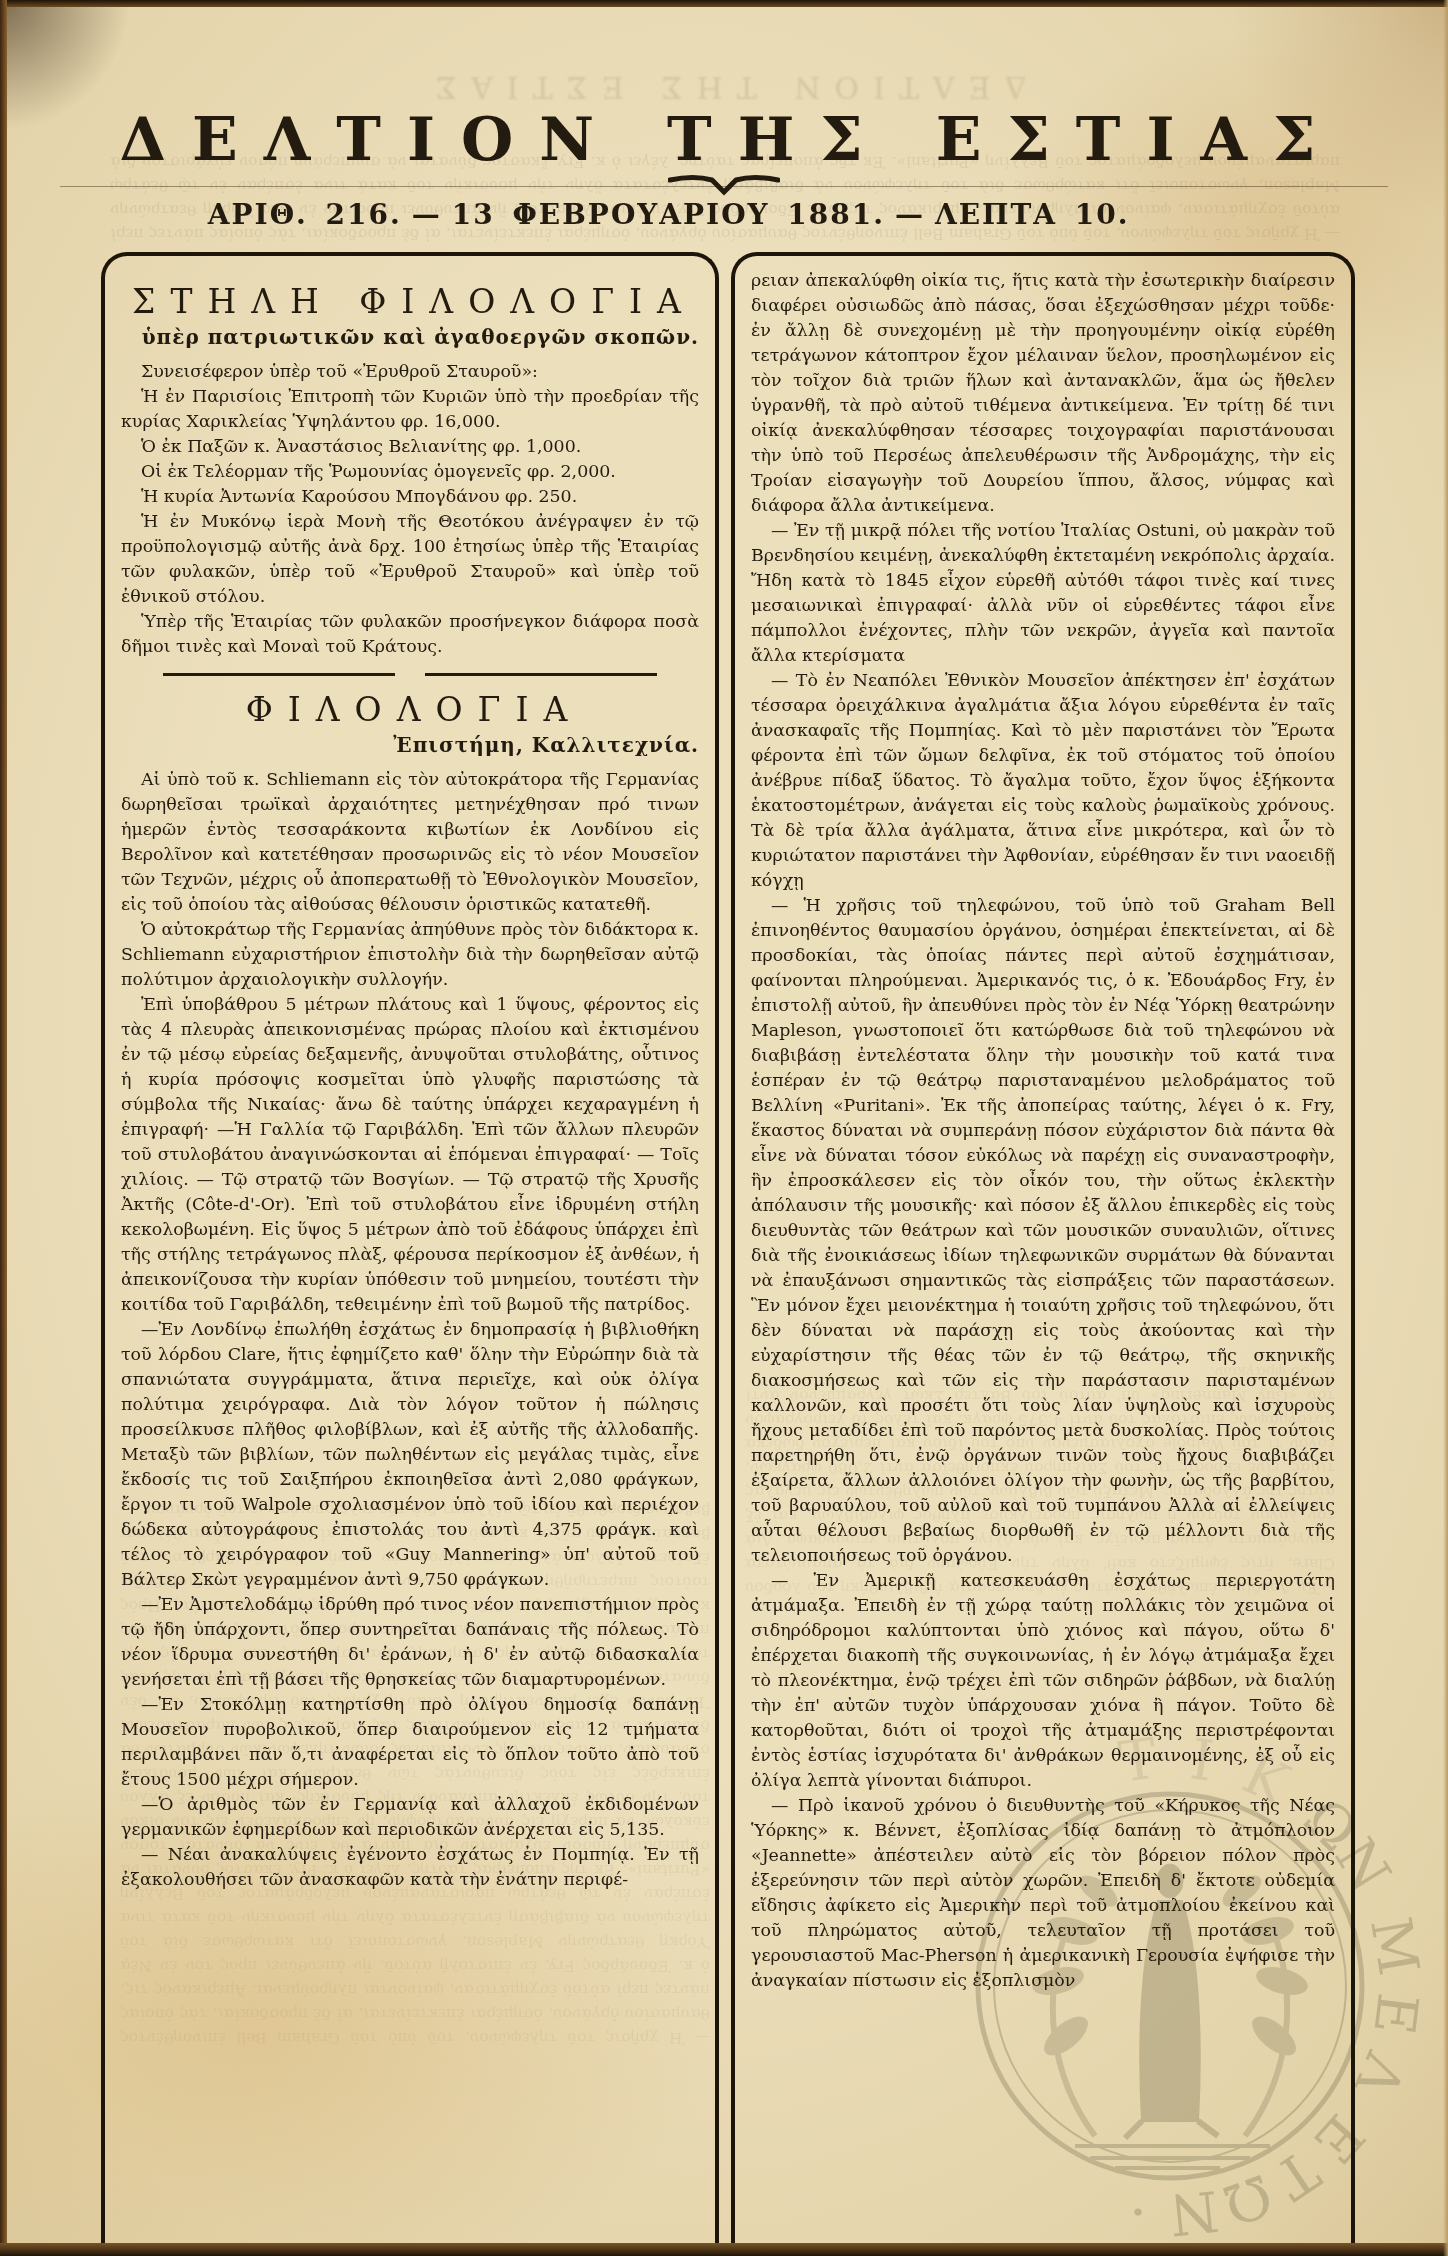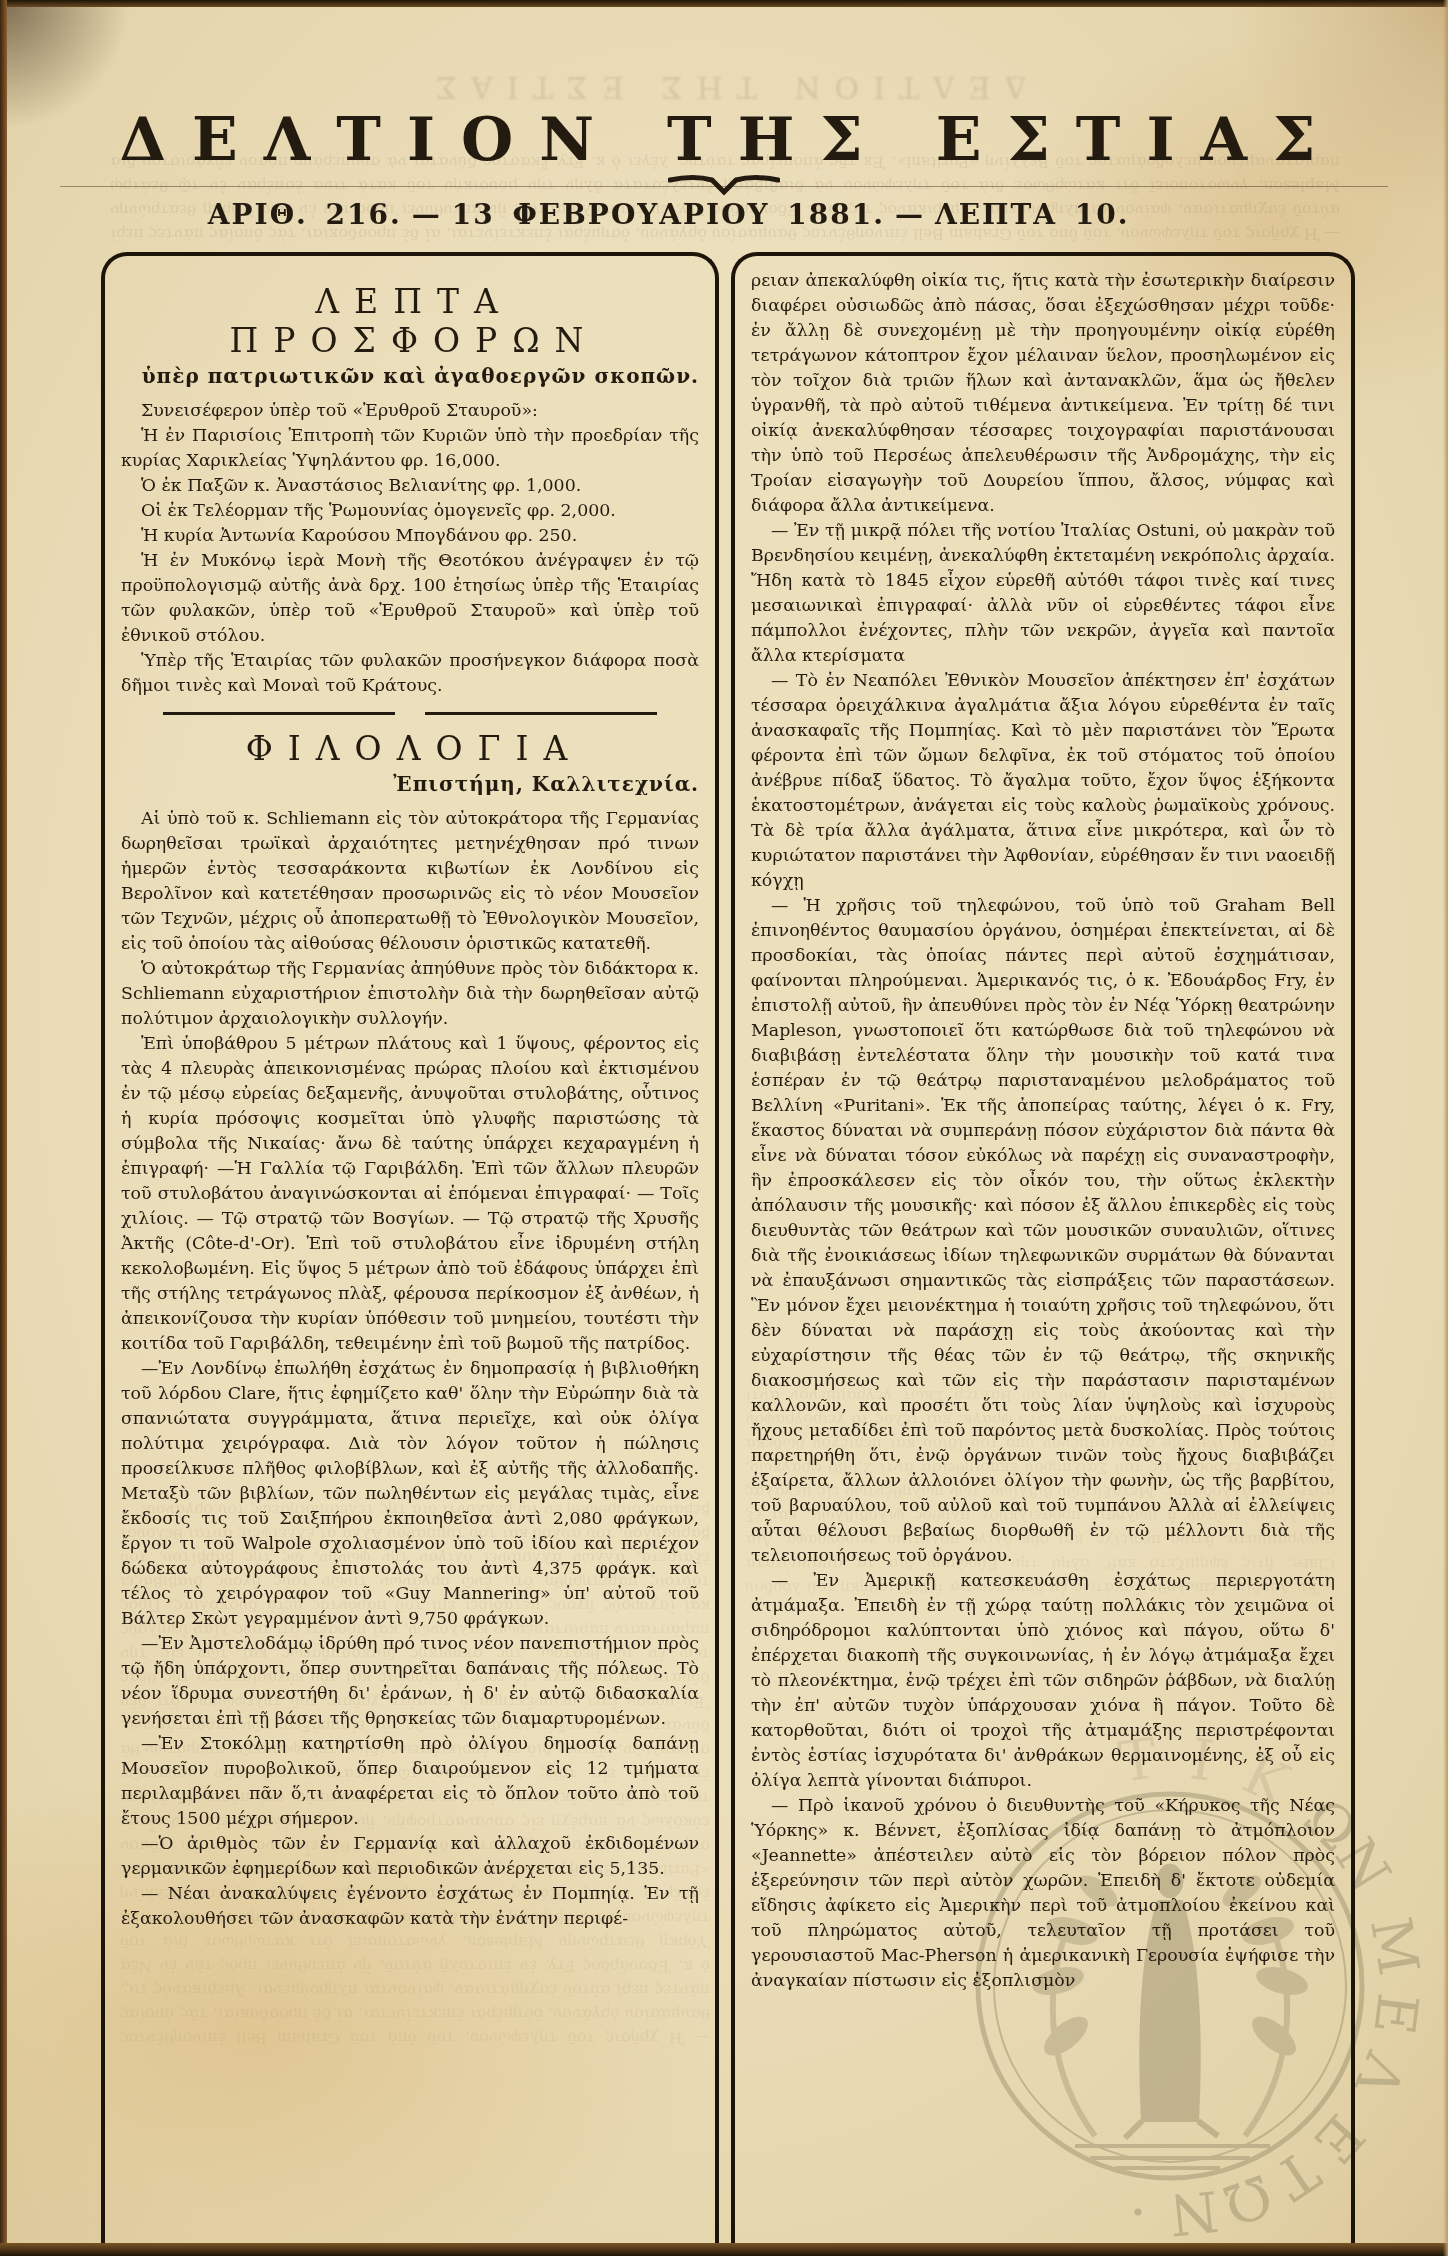--- a/index.html
+++ b/index.html
@@ -141,21 +141,21 @@
   <div class="masthead-title">ΔΕΛΤΙΟΝ ΤΗΣ ΕΣΤΙΑΣ</div>
   <div class="masthead-rule"></div>
   <svg class="masthead-squiggle" width="112" height="26" viewBox="0 0 112 26">
     <path d="M2 8 Q 26 3 44 8 L 56 20 L 68 8 Q 86 3 110 8" stroke="#241b10" stroke-width="5" fill="none" stroke-linecap="round"></path>
   </svg>
   <div class="issue-line">
     <span>ΑΡΙΘ. 216.</span><span class="dash">—</span><span>13 ΦΕΒΡΟΥΑΡΙΟΥ 1881.</span><span class="dash">—</span><span>ΛΕΠΤΑ 10.</span>
   </div>
 
   <div class="col col-left">
-    <h2 class="section-heading">ΛΕΠΤΑ ΠΡΟΣΦΟΡΩΝ</h2>
+    <h2 class="section-heading">ΣΤΗΛΗ ΦΙΛΟΛΟΓΙΑ</h2>
     <div class="section-subheading">ὑπὲρ πατριωτικῶν καὶ ἀγαθοεργῶν σκοπῶν.</div>
     <p class="body">Συνεισέφερον ὑπὲρ τοῦ «Ἐρυθροῦ Σταυροῦ»:</p>
     <p class="body">Ἡ ἐν Παρισίοις Ἐπιτροπὴ τῶν Κυριῶν ὑπὸ τὴν προεδρίαν τῆς κυρίας Χαρικλείας Ὑψηλάντου φρ. 16,000.</p>
     <p class="body">Ὁ ἐκ Παξῶν κ. Ἀναστάσιος Βελιανίτης φρ. 1,000.</p>
     <p class="body">Οἱ ἐκ Τελέορμαν τῆς Ῥωμουνίας ὁμογενεῖς φρ. 2,000.</p>
     <p class="body">Ἡ κυρία Ἀντωνία Καρούσου Μπογδάνου φρ. 250.</p>
     <p class="body">Ἡ ἐν Μυκόνῳ ἱερὰ Μονὴ τῆς Θεοτόκου ἀνέγραψεν ἐν τῷ προϋπολογισμῷ αὐτῆς ἀνὰ δρχ. 100 ἐτησίως ὑπὲρ τῆς Ἑταιρίας τῶν φυλακῶν, ὑπὲρ τοῦ «Ἐρυθροῦ Σταυροῦ» καὶ ὑπὲρ τοῦ ἐθνικοῦ στόλου.</p>
     <p class="body">Ὑπὲρ τῆς Ἑταιρίας τῶν φυλακῶν προσήνεγκον διάφορα ποσὰ δῆμοι τινὲς καὶ Μοναὶ τοῦ Κράτους.</p>
 
     <div class="section-divider">

